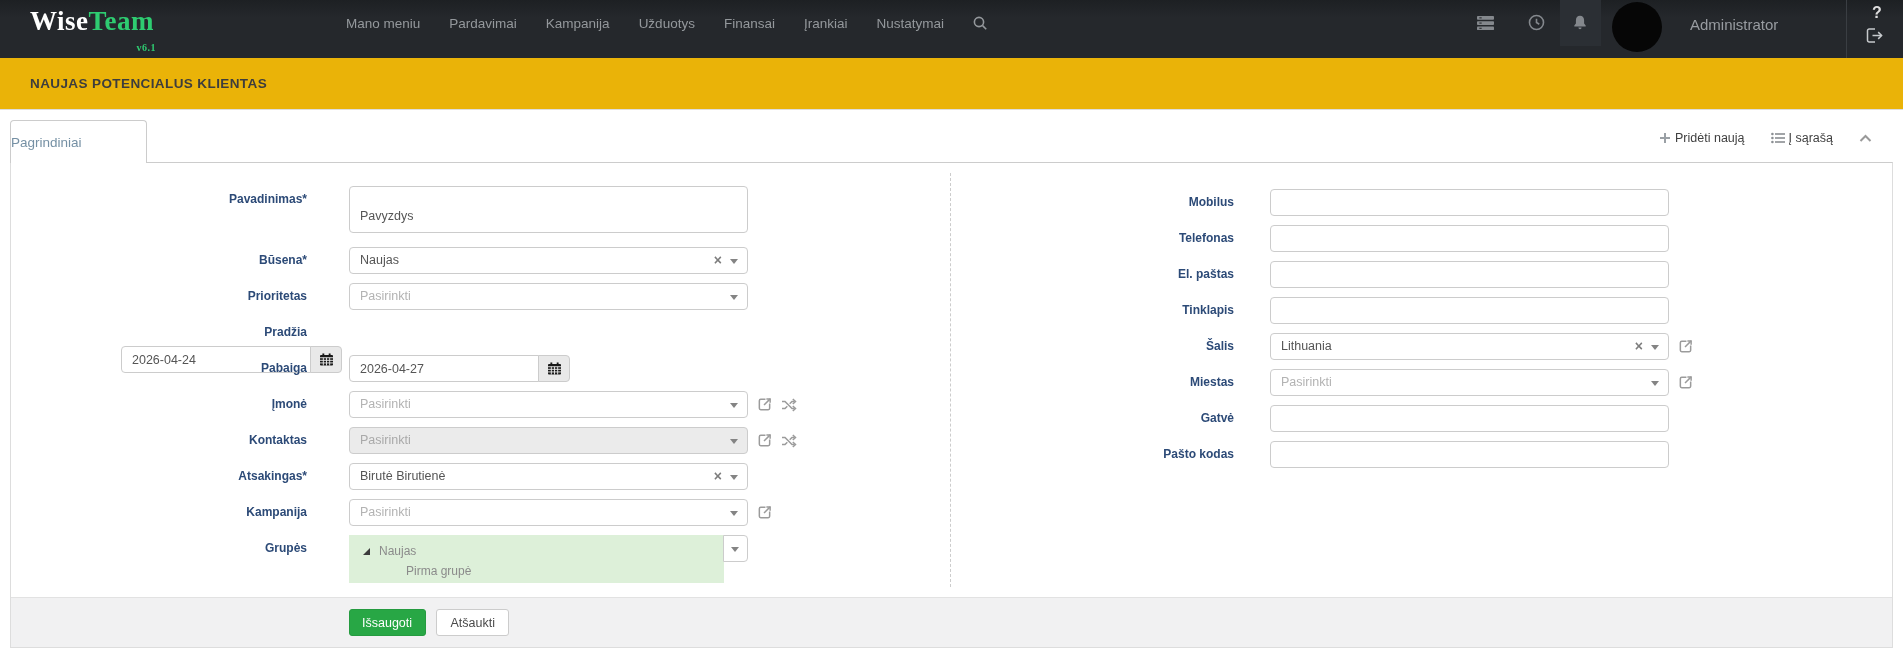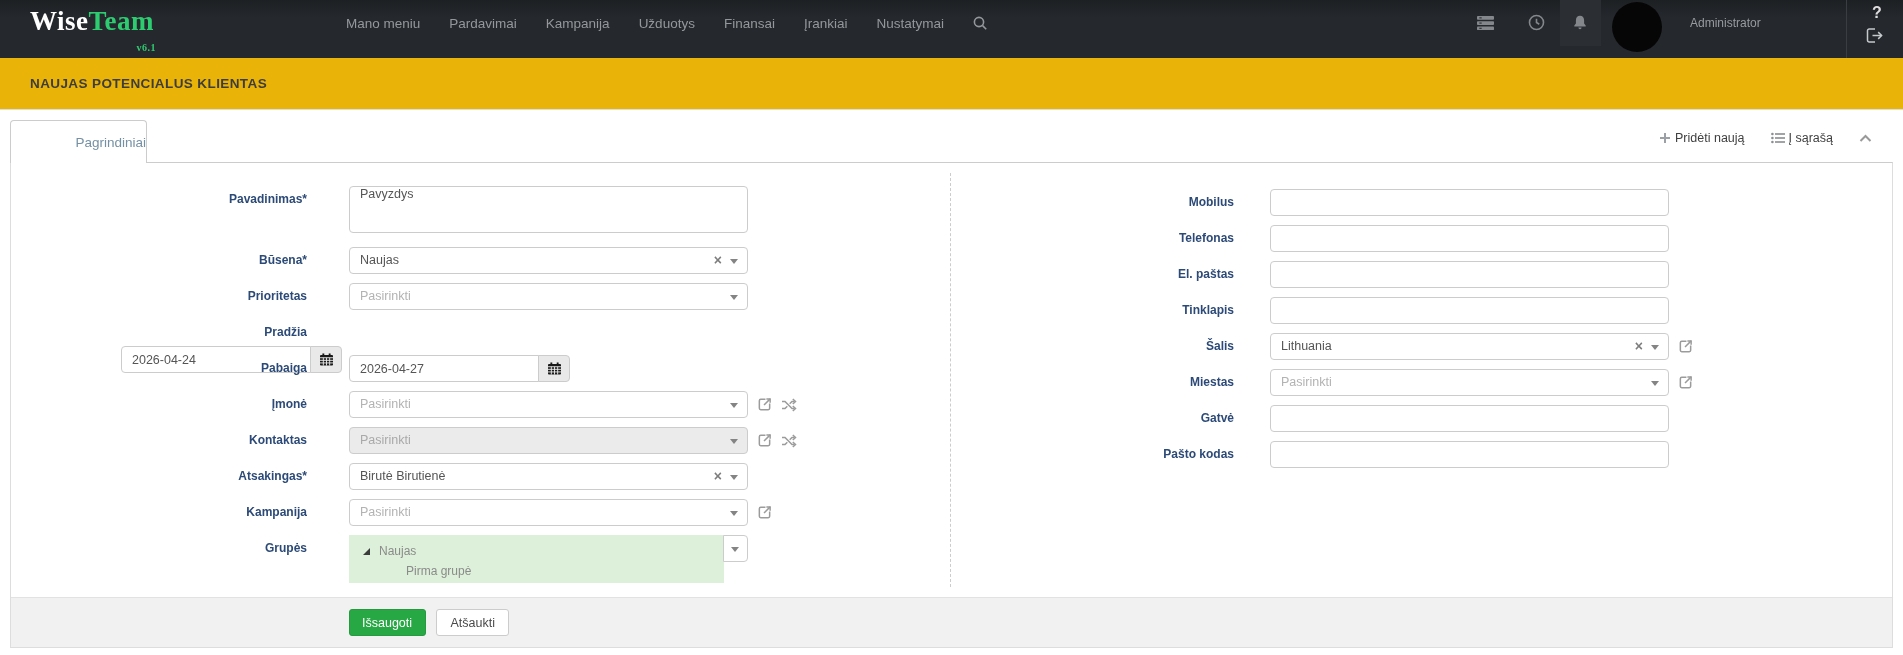--- a/index.html
+++ b/index.html
@@ -11,53 +11,53 @@
     background:linear-gradient(180deg,#1d2023 0%,#25282c 30%);}
   .logo{position:absolute;left:30px;top:7px;font-size:27px;font-weight:bold;color:#fff;letter-spacing:.5px;line-height:28px;font-family:Liberation Serif, serif;}
   .logo .green{color:#2ecc71;}
   .logo .ver{position:absolute;right:-2px;top:27px;font-size:10px;font-weight:bold;color:#2ecc71;}
   .nav{position:absolute;left:346px;top:0;height:46px;display:flex;align-items:center;gap:29px;
     font-size:13.5px;color:#94989c;}
   .nav span{cursor:pointer;white-space:nowrap;}
   .hdr-ic{position:absolute;color:#84888d;}
   .bell-tile{position:absolute;left:1560px;top:0;width:41px;height:46px;background:#2b2f34;}
   .avatar{position:absolute;left:1612px;top:2px;width:50px;height:50px;border-radius:50%;background:#060606;}
-  .admin{position:absolute;left:1690px;top:16px;font-size:12px;color:#989ca1;}
+  .admin{position:absolute;left:1690px;top:16px;font-size:15px;color:#989ca1;}
   .hdr-div{position:absolute;left:1846px;top:0;height:58px;border-left:1px solid #3a3e43;}
   .help{position:absolute;left:1872px;top:4px;font-size:16px;font-weight:bold;color:#dfdfdf;cursor:pointer;}
   .logout{position:absolute;left:1866px;top:27px;color:#c6c9cc;cursor:pointer;}
 
   
   .heading-bar{position:absolute;left:0;top:58px;width:1903px;height:52px;background:#eab308;border-bottom:1px solid #ddd;box-sizing:border-box;}
   .page-title{position:absolute;left:30px;top:0;line-height:52px;font-size:13.5px;font-weight:bold;color:#3d3d3d;letter-spacing:.4px;}
 
   
   .tab{position:absolute;left:10px;top:120px;width:137px;height:43px;box-sizing:border-box;background:#fff;
     border:1px solid #ccc;border-bottom:none;border-radius:4px 4px 0 0;z-index:3;
-    display:flex;align-items:center;justify-content:flex-end;font-size:13.5px;color:#7590a4;cursor:pointer;}
+    display:flex;align-items:center;justify-content:flex-start;font-size:13.5px;color:#7590a4;cursor:pointer;}
   .toolbar{position:absolute;right:31px;top:131px;display:flex;align-items:center;gap:26px;font-size:12.5px;color:#3f3f3f;}
   .tb-item{display:flex;align-items:center;gap:4px;cursor:pointer;}
   .tb-item .ic{color:#9aa0a5;display:flex;}
   .chev{color:#999;display:flex;cursor:pointer;}
 
   
   .panel{position:absolute;left:10px;top:162px;width:1883px;height:486px;box-sizing:border-box;
     background:#fff;border:1px solid #ddd;border-top-color:#ccc;}
   .vdiv{position:absolute;left:939px;top:10px;height:414px;border-left:1px dashed #ccc;}
 
   .row{position:absolute;display:flex;align-items:flex-start;}
   .lbl{font-size:12px;font-weight:bold;color:#2c4a77;line-height:27px;text-align:right;white-space:nowrap;}
   .row-l{left:110px;}
   .row-l .lbl{width:186px;margin-right:42px;}
   .row-r{left:1050px;}
   .row-r .lbl{width:173px;margin-right:36px;}
 
   .inp{box-sizing:border-box;width:399px;height:27px;border:1px solid #ccc;border-radius:4px;
     font-family:inherit;font-size:12.5px;color:#555;padding:0 10px;outline:none;background:#fff;}
-  textarea.inp{height:47px;padding-top:0;resize:none;line-height:15px;}
+  textarea.inp{height:47px;padding-top:22px;resize:none;line-height:15px;}
   .inp::placeholder{color:#b3b3b3;}
 
   .sel{position:relative;box-sizing:border-box;width:399px;height:27px;border:1px solid #ccc;border-radius:4px;
     background:#fff;font-size:12.5px;color:#555;line-height:25px;padding:0 36px 0 10px;cursor:pointer;
     white-space:nowrap;overflow:hidden;}
   .sel.ph{color:#b3b3b3;}
   .sel.disabled{background:#ebebeb;color:#a9a9a9;}
   .caret{position:absolute;right:9px;top:11px;width:0;height:0;
     border-left:4.5px solid transparent;border-right:4.5px solid transparent;border-top:5px solid #848484;}
   .clear{position:absolute;right:25px;top:0;line-height:25px;color:#7d7d7d;font-weight:bold;font-size:14px;cursor:pointer;}

